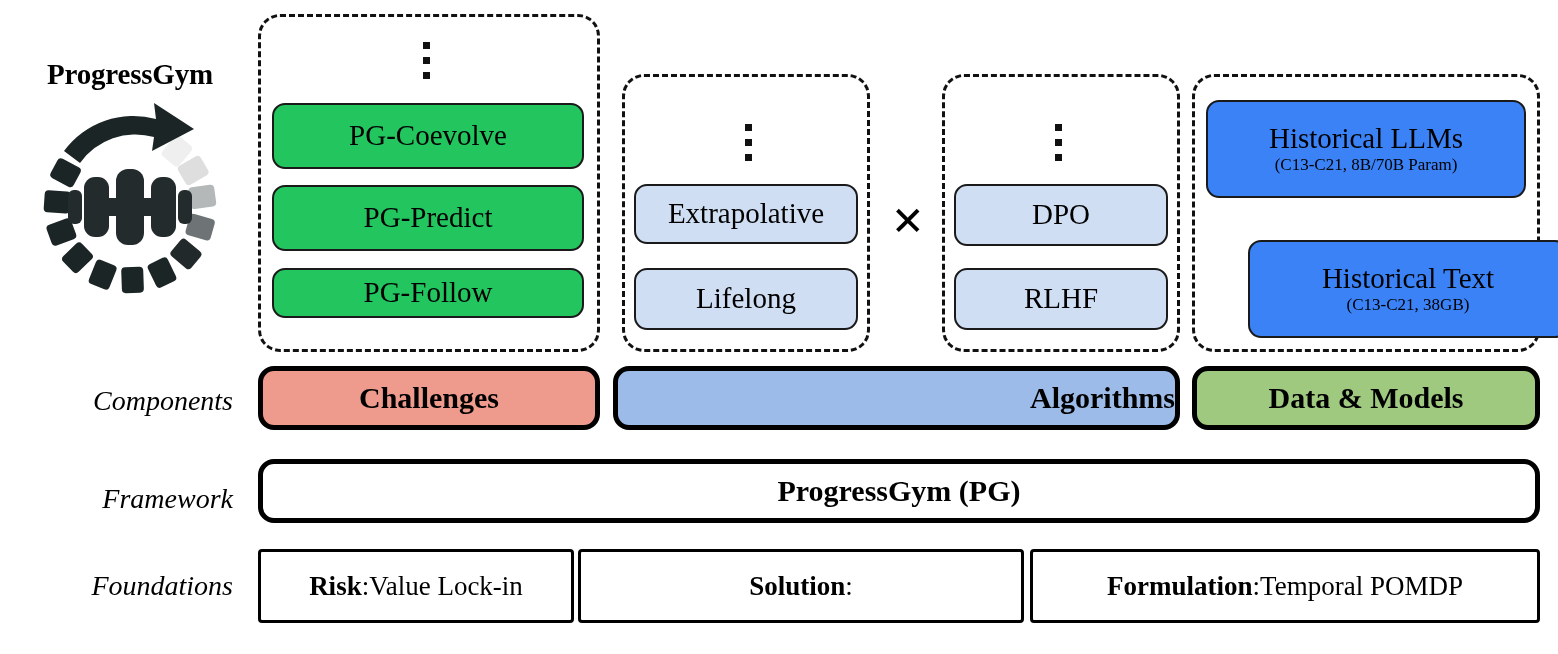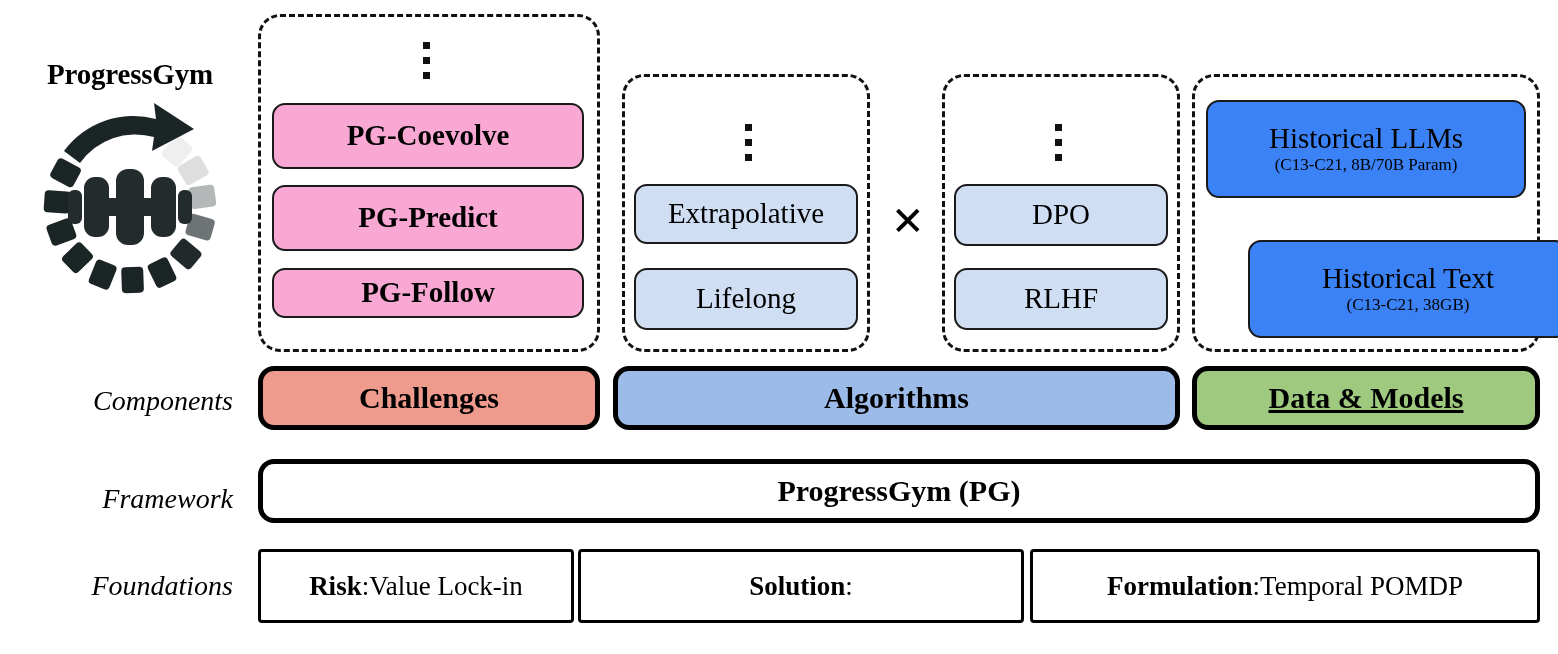--- a/index.html
+++ b/index.html
@@ -91,21 +91,21 @@
     justify-content: center;
     text-align: center;
     font-size: 29px;
     line-height: 1.08;
   }
   .pill .sub {
     font-size: 17px;
     line-height: 1.15;
     margin-top: 1px;
   }
-  .pill-pink  { background: #f9a8d4; font-weight: bold; }
+  .pill-pink  { background: #22c55e; }
   .pill-blue  { background: #cfdef2; }
   .pill-green { background: #3b82f6; }
 
   
   #times-symbol {
     position: absolute;
     font-size: 40px;
     font-weight: bold;
     font-family: "Liberation Sans", "DejaVu Sans", sans-serif;
     line-height: 1;
@@ -118,22 +118,22 @@
     box-sizing: border-box;
     border: 5px solid #000000;
     border-radius: 16px;
     display: flex;
     align-items: center;
     justify-content: center;
     font-weight: bold;
     font-size: 30px;
   }
   .comp-challenges { background: #ee9a8c; }
-  .comp-algorithms { background: #9cbbe8; }
-  .comp-data       { background: #9ec97f; text-decoration: underline; }
+  .comp-algorithms { background: #9cbbe8; justify-content: flex-end; }
+  .comp-data       { background: #9ec97f; }
 
   
   #framework-box {
     position: absolute;
     box-sizing: border-box;
     border: 5px solid #000000;
     border-radius: 16px;
     background: #ffffff;
     display: flex;
     align-items: center;

